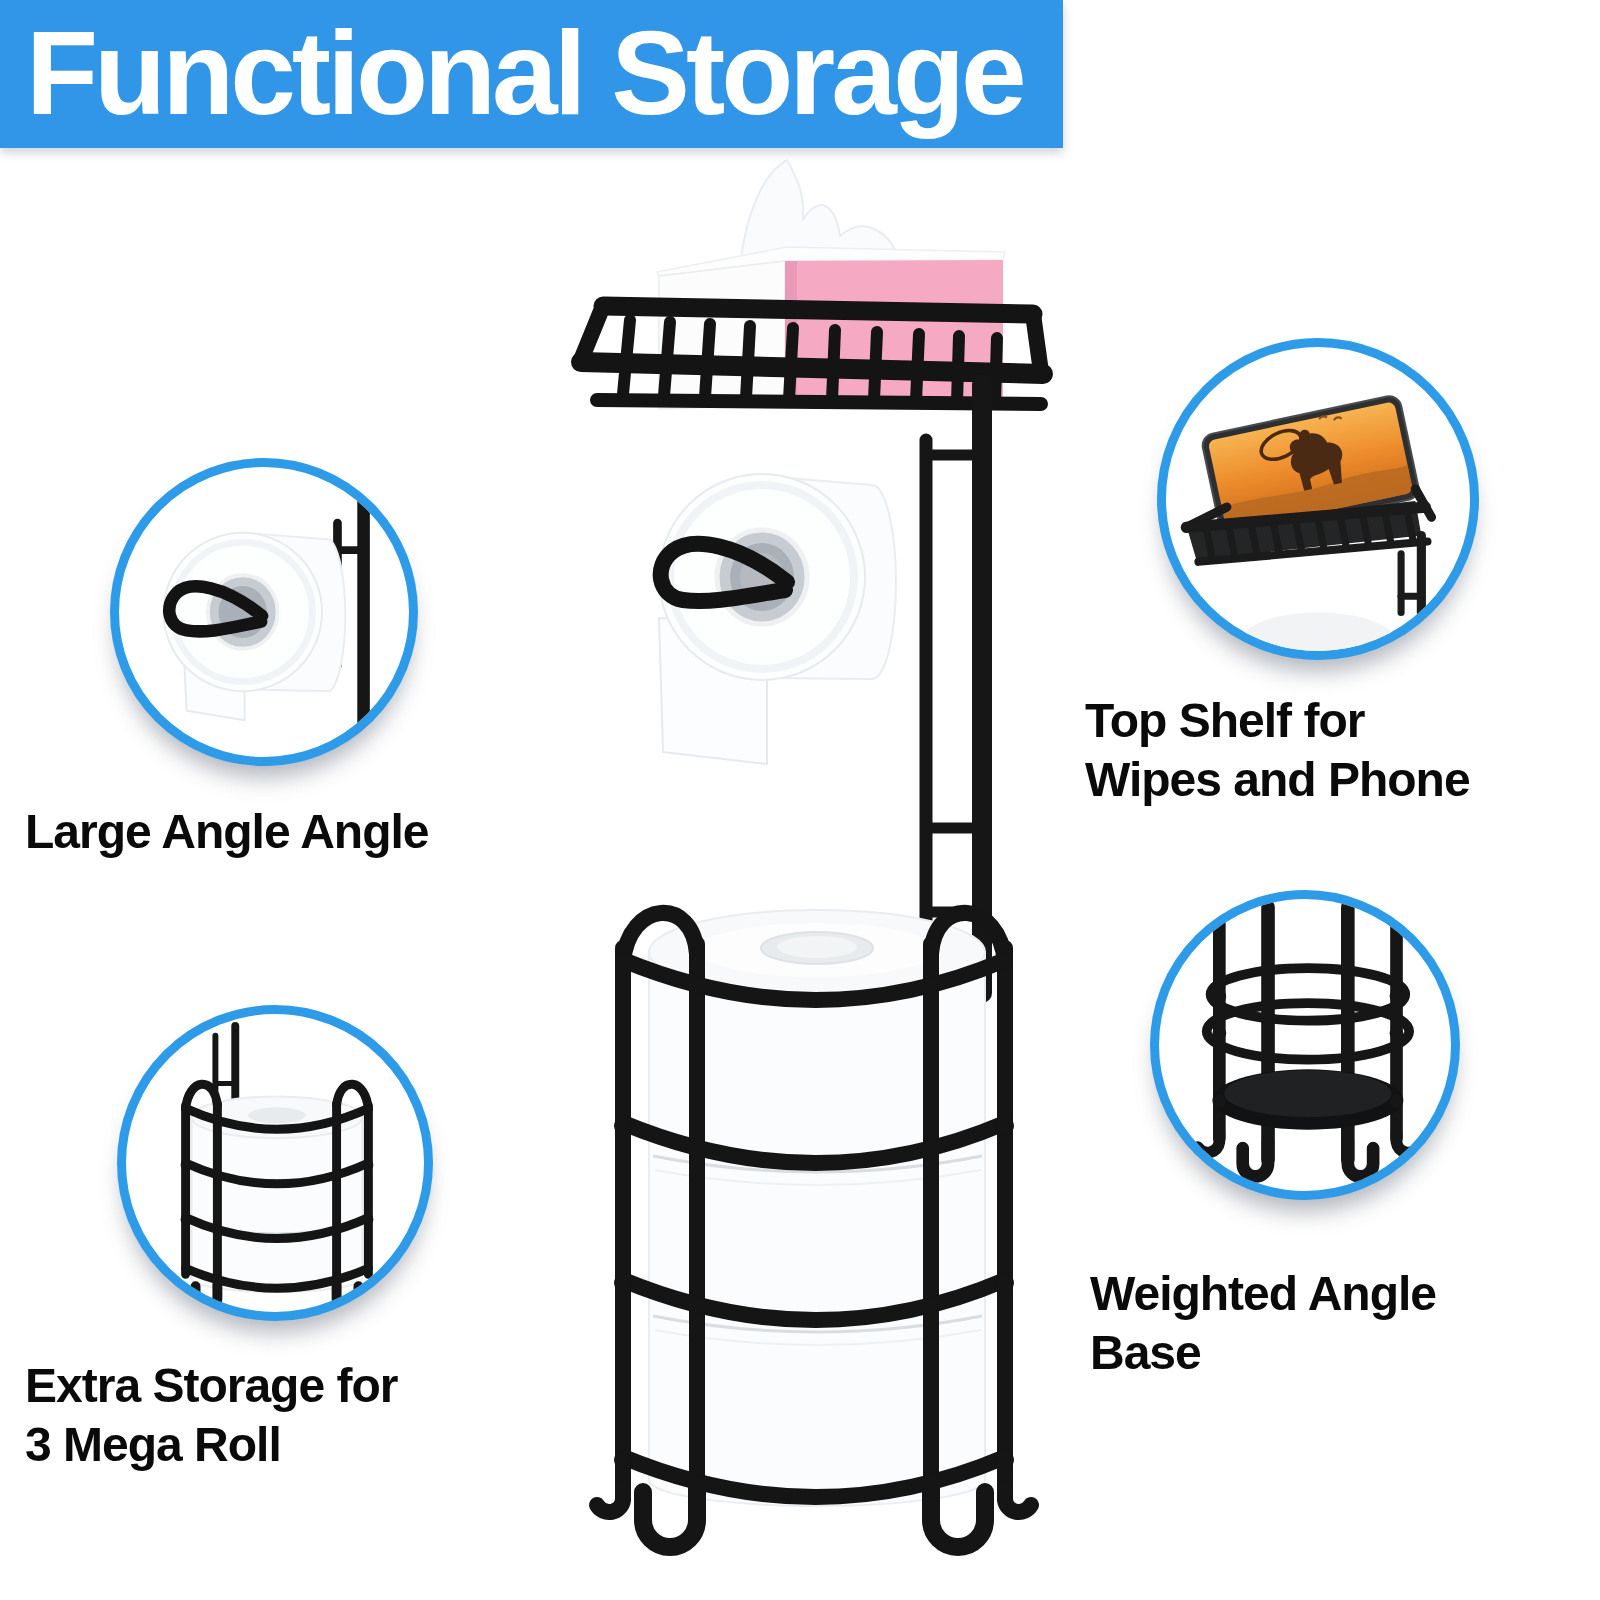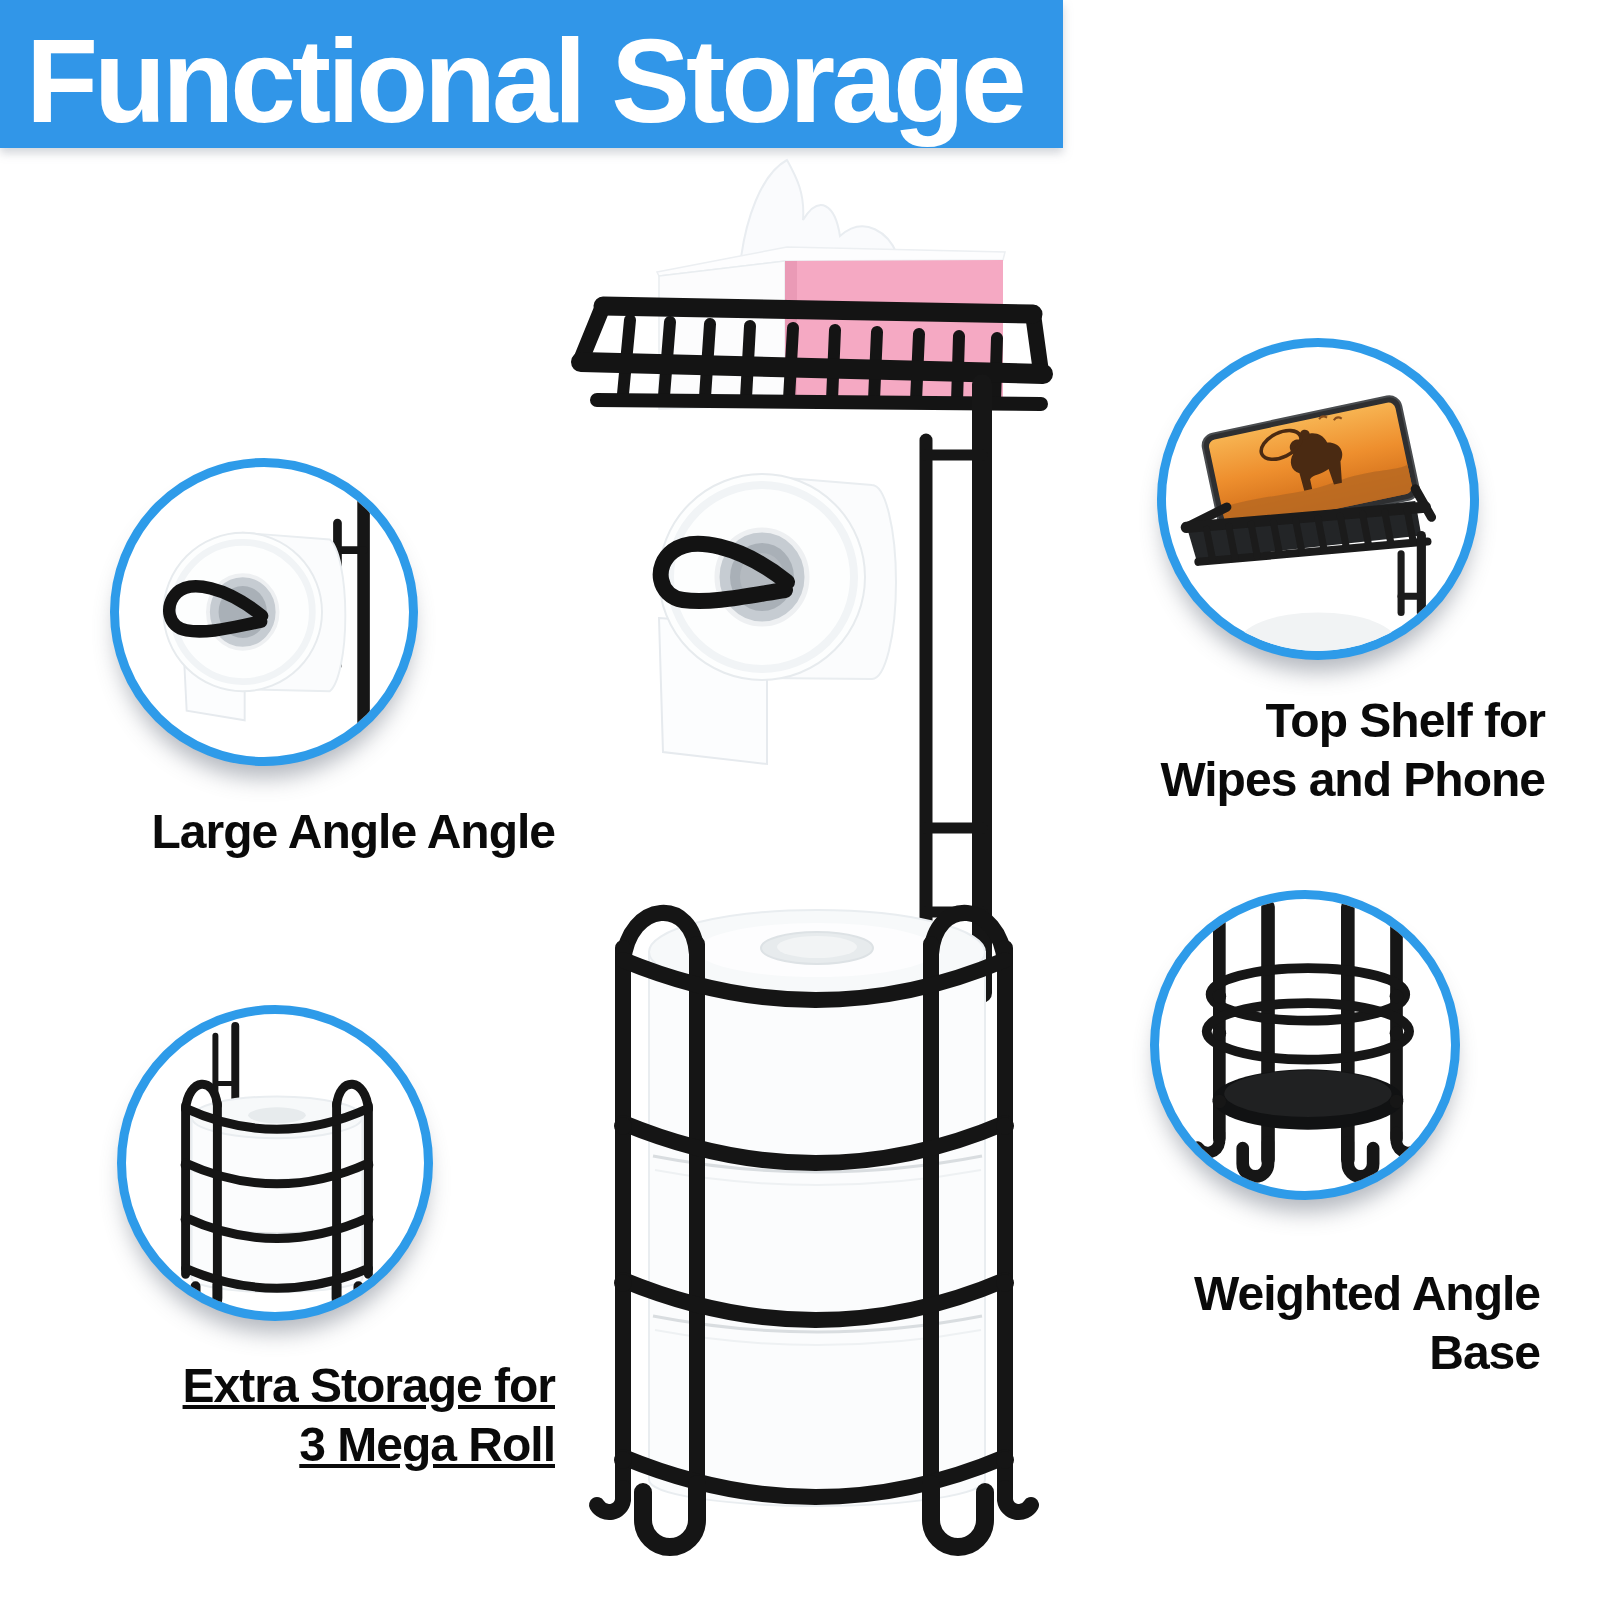--- a/index.html
+++ b/index.html
@@ -5,41 +5,41 @@
   html,body{margin:0;padding:0;background:#ffffff;}
   .canvas{
     position:relative;width:1600px;height:1600px;background:#ffffff;overflow:hidden;
     font-family:"Liberation Sans","DejaVu Sans",sans-serif;
   }
   .banner{
     position:absolute;left:0;top:0;width:1063px;height:148px;background:#3196E8;
     box-shadow:0 5px 9px rgba(125,135,148,.35);
   }
   .banner h1{
-    margin:0;padding:8px 0 0 26px;color:#ffffff;font-size:118px;font-weight:bold;
+    margin:0;padding:0 0 0 26px;color:#ffffff;font-size:118px;font-weight:bold;
     letter-spacing:-4px;line-height:146px;white-space:nowrap;
   }
   .product-svg{position:absolute;left:535px;top:148px;width:530px;height:1420px;}
   .callout{
     position:absolute;border:9px solid #2E9BE9;border-radius:50%;background:#ffffff;
     overflow:hidden;box-sizing:border-box;
     box-shadow:0 18px 22px -6px rgba(88,98,112,.45);
   }
   .callout svg{display:block;width:100%;height:100%;}
   .c1{left:110px;top:458px;width:308px;height:308px;}
   .c2{left:117px;top:1005px;width:316px;height:316px;}
   .c3{left:1157px;top:338px;width:322px;height:322px;}
   .c4{left:1150px;top:890px;width:310px;height:310px;}
   .label{
     position:absolute;margin:0;color:#0a0a0a;font-weight:bold;font-size:48px;
-    letter-spacing:-1px;text-align:right;line-height:59px;
+    letter-spacing:-1px;text-align:left;line-height:59px;
   }
   .label span{display:block;}
   .l1{left:25px;top:802px;width:530px;}
-  .l2{left:25px;top:1356px;width:530px;text-decoration:underline;}
+  .l2{left:25px;top:1356px;width:530px;}
   .l3{left:1085px;top:691px;width:460px;}
   .l4{left:1090px;top:1264px;width:450px;}
 </style>
 </head>
 <body>
 
 <div class="canvas">
 
   <header class="banner">
     <h1>Functional Storage</h1>

